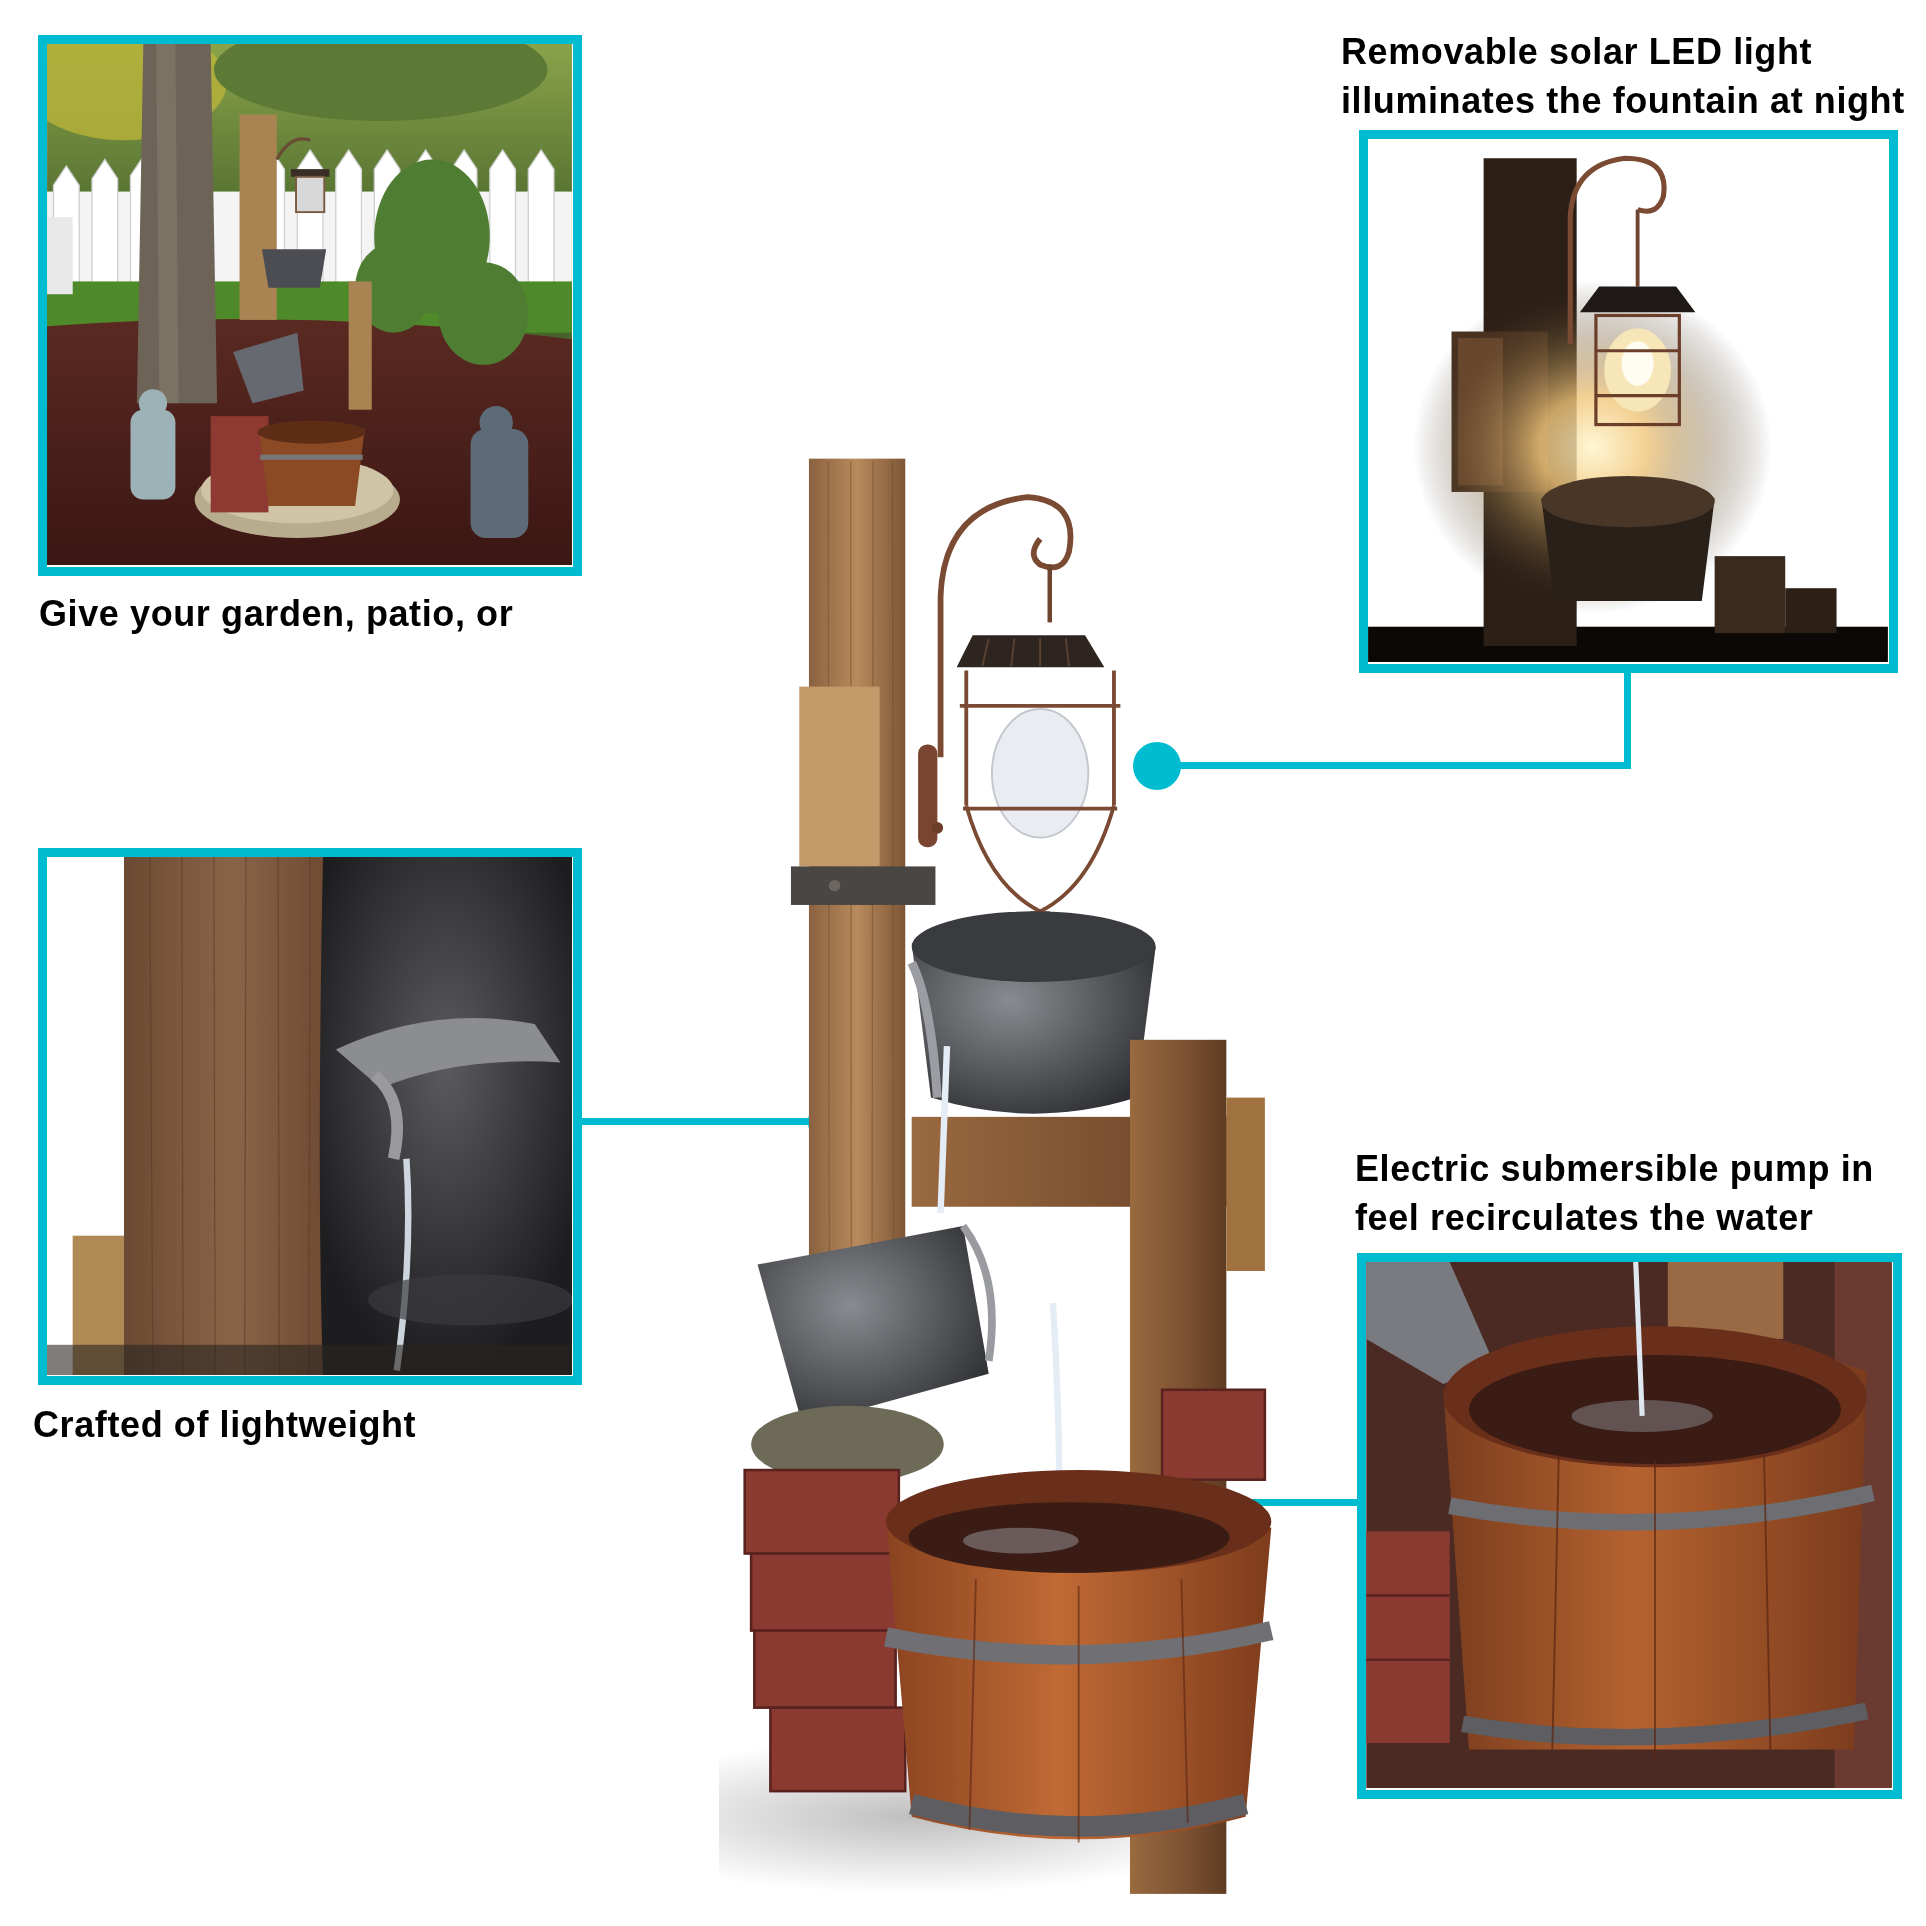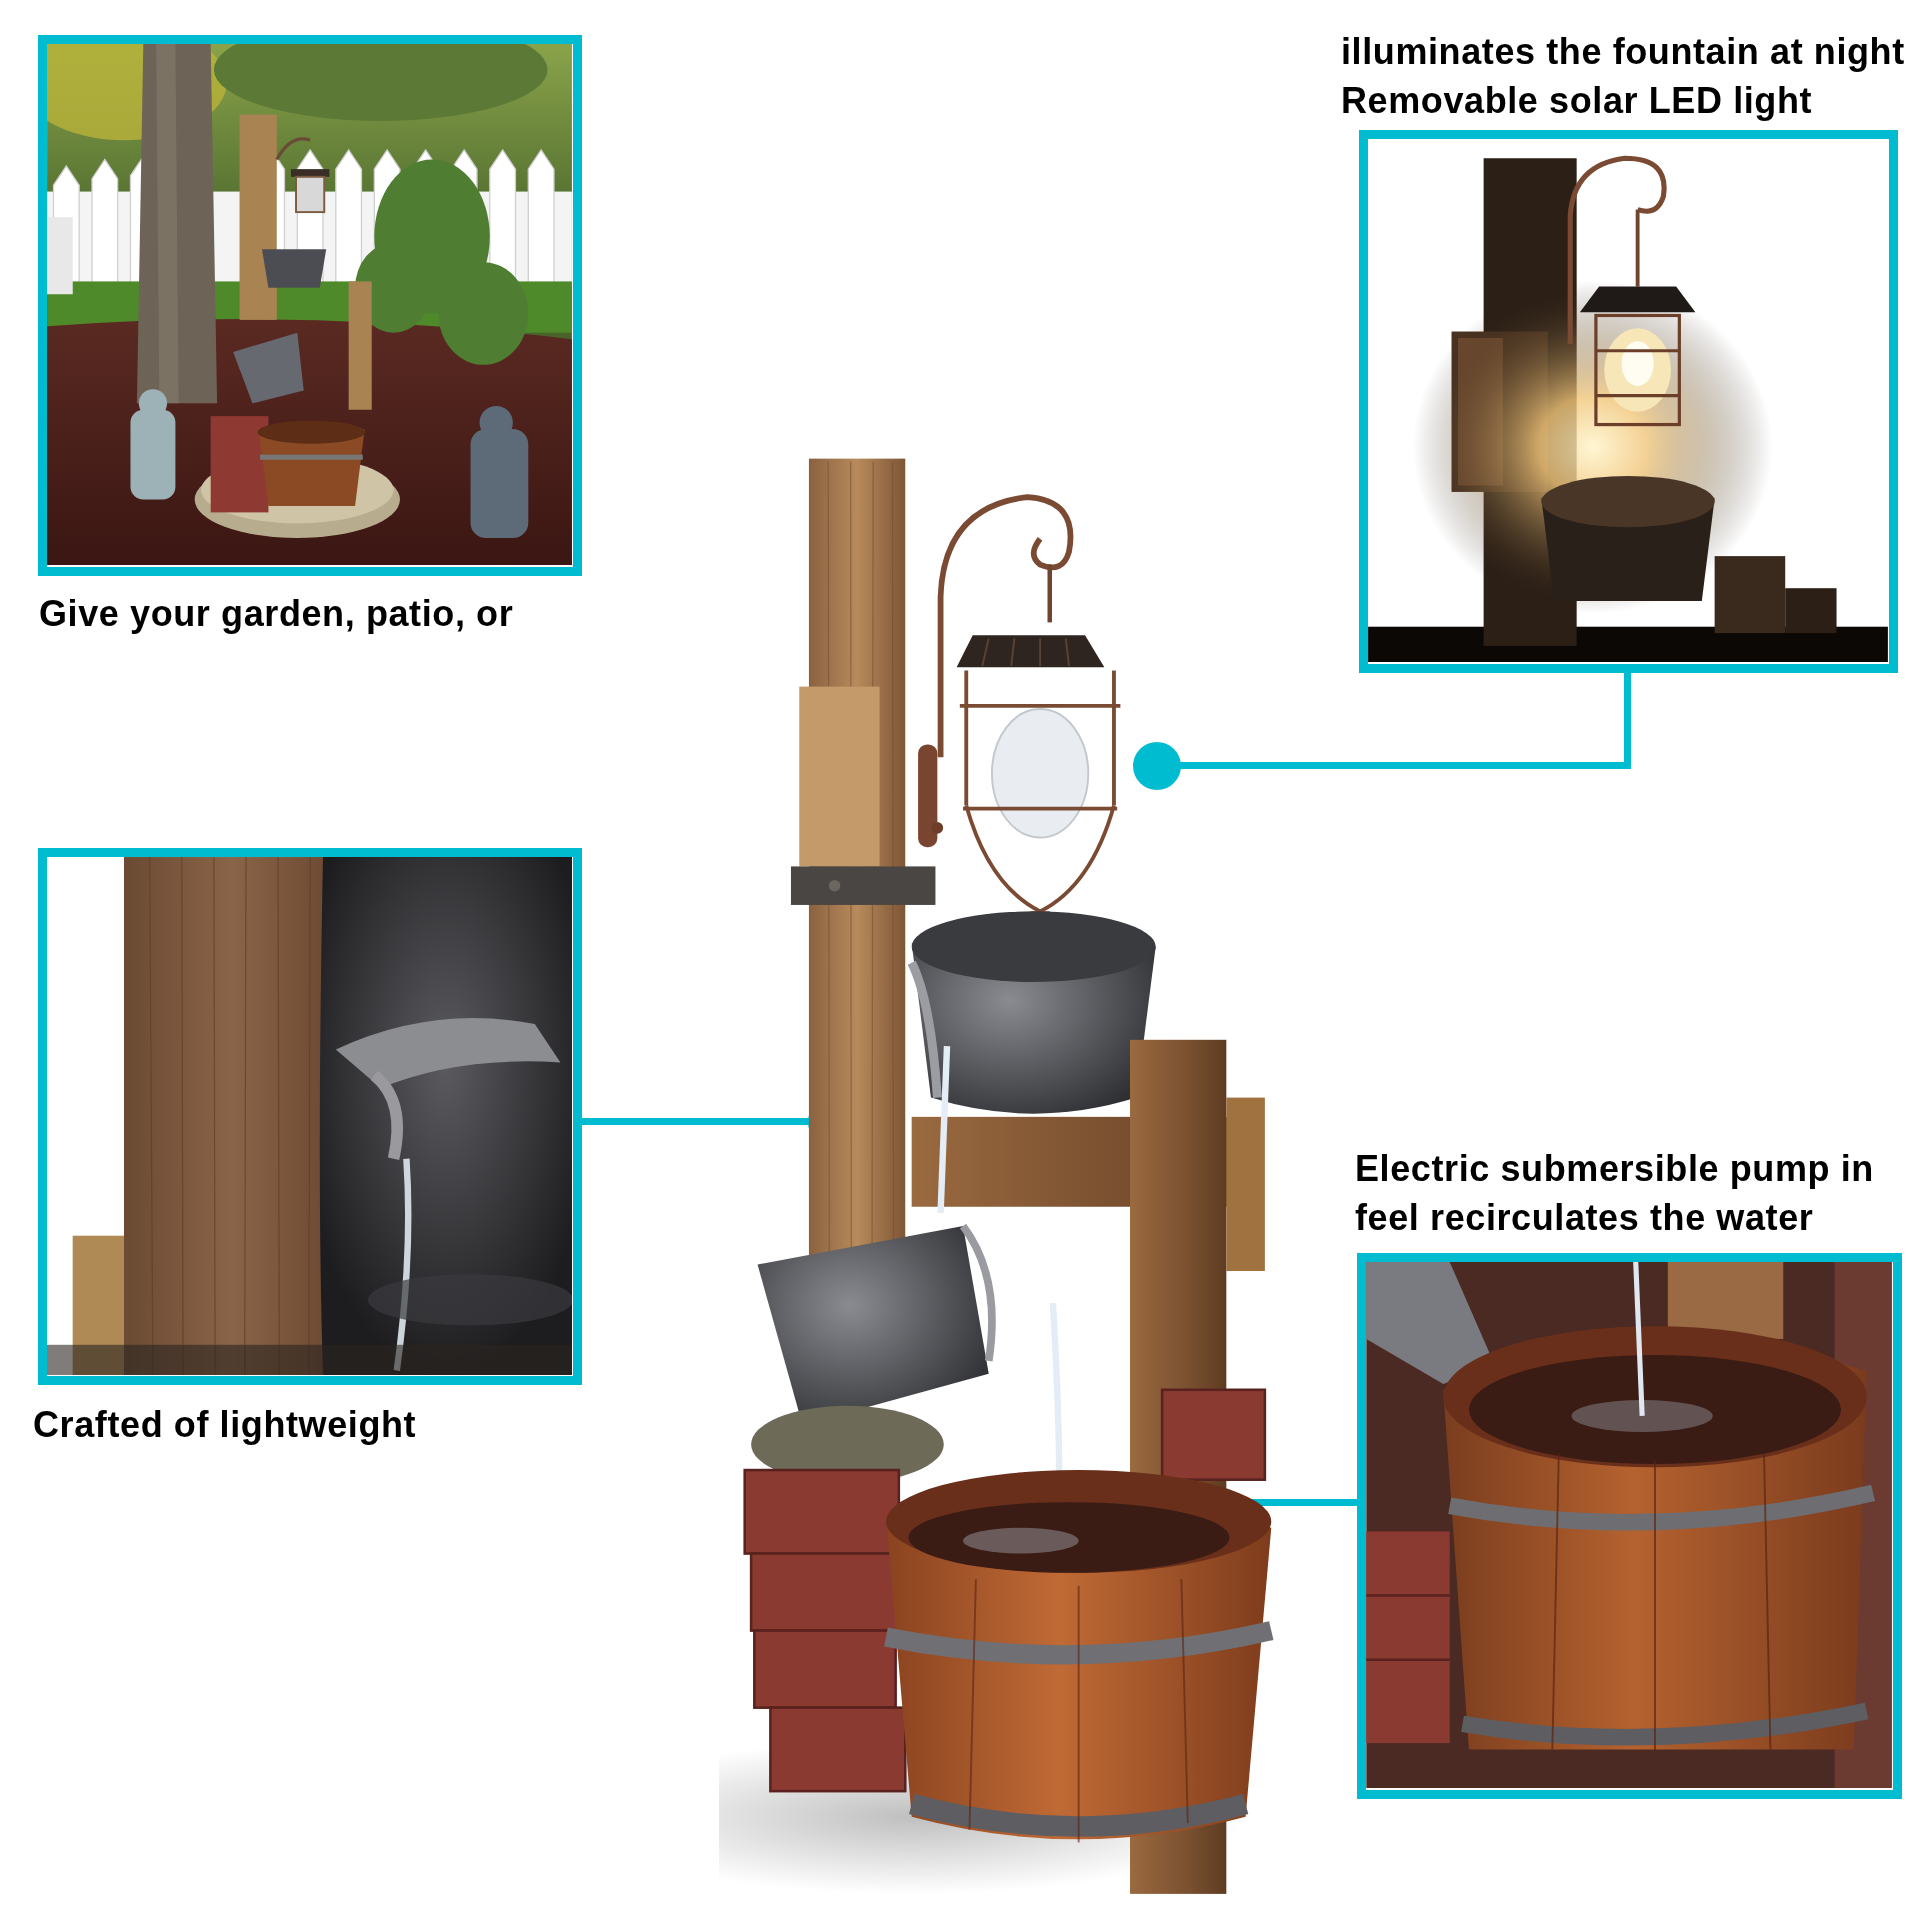--- a/index.html
+++ b/index.html
@@ -92,22 +92,22 @@
       </g>
 
     <rect x="0" y="270" width="40" height="120" fill="#e8e8e8"></rect>
   </svg>
 </div>
 <div class="caption" style="left:39px;top:589px;">
   <div>Give your garden, patio, or</div>
 </div>
 
 <div class="caption" style="left:1341px;top:27px;">
+  <div>Removable solar LED light</div>
   <div>illuminates the fountain at night</div>
-  <div>Removable solar LED light</div>
 </div>
 <div class="frame" style="left:1359px;top:130px;width:539px;height:543px;">
   <svg width="520" height="523" viewBox="0 0 810 815">
     <defs>
       <radialGradient id="glow" cx="0.5" cy="0.5" r="0.5">
         <stop offset="0" stop-color="#fff4c8"></stop>
           <stop offset="0.3" stop-color="#f1c67a"></stop>
           <stop offset="1" stop-color="#1b120c" stop-opacity="0"></stop>
       </radialGradient>
     </defs>

